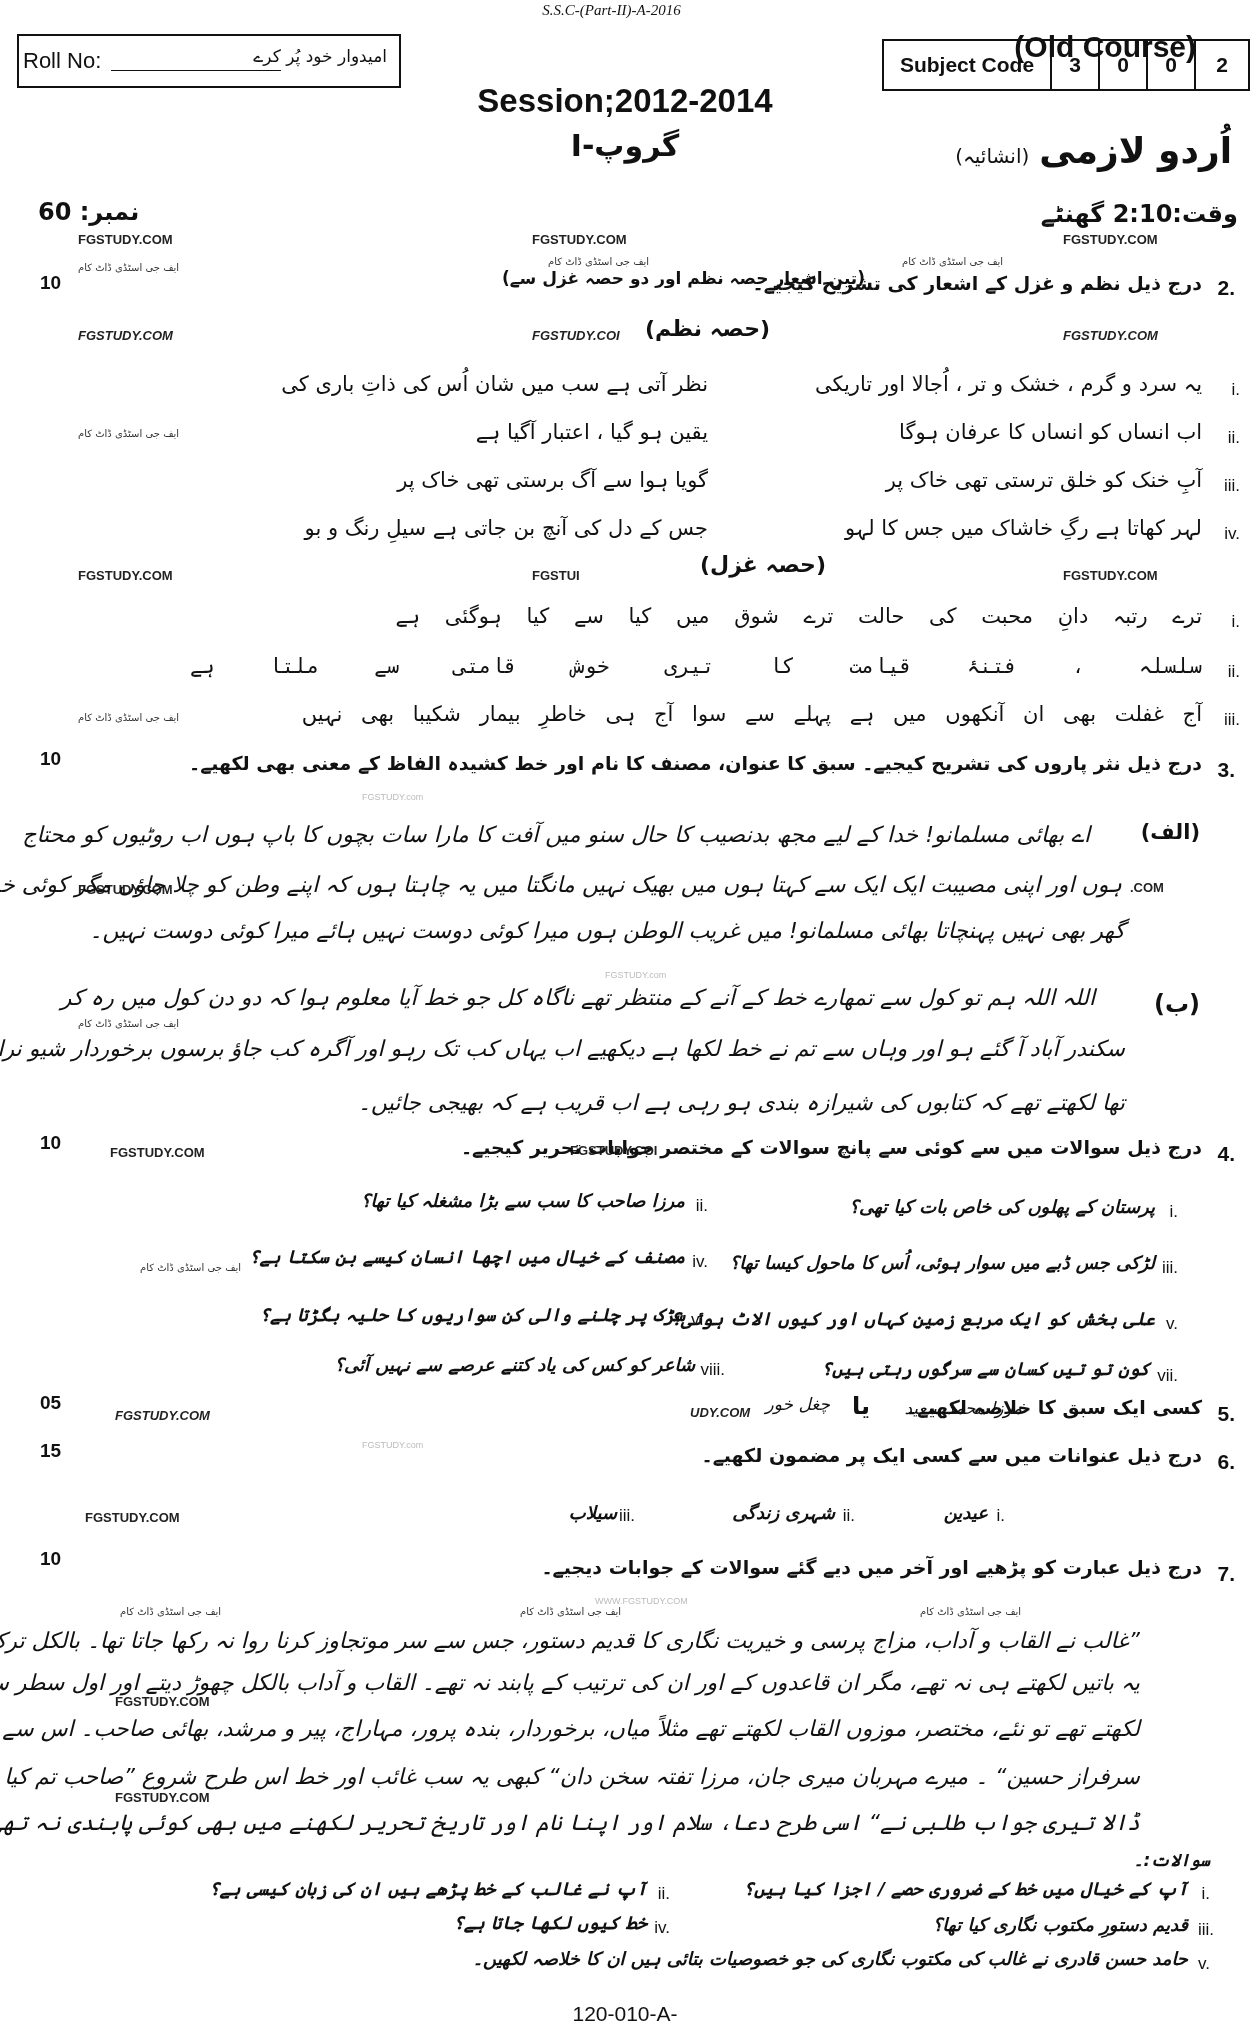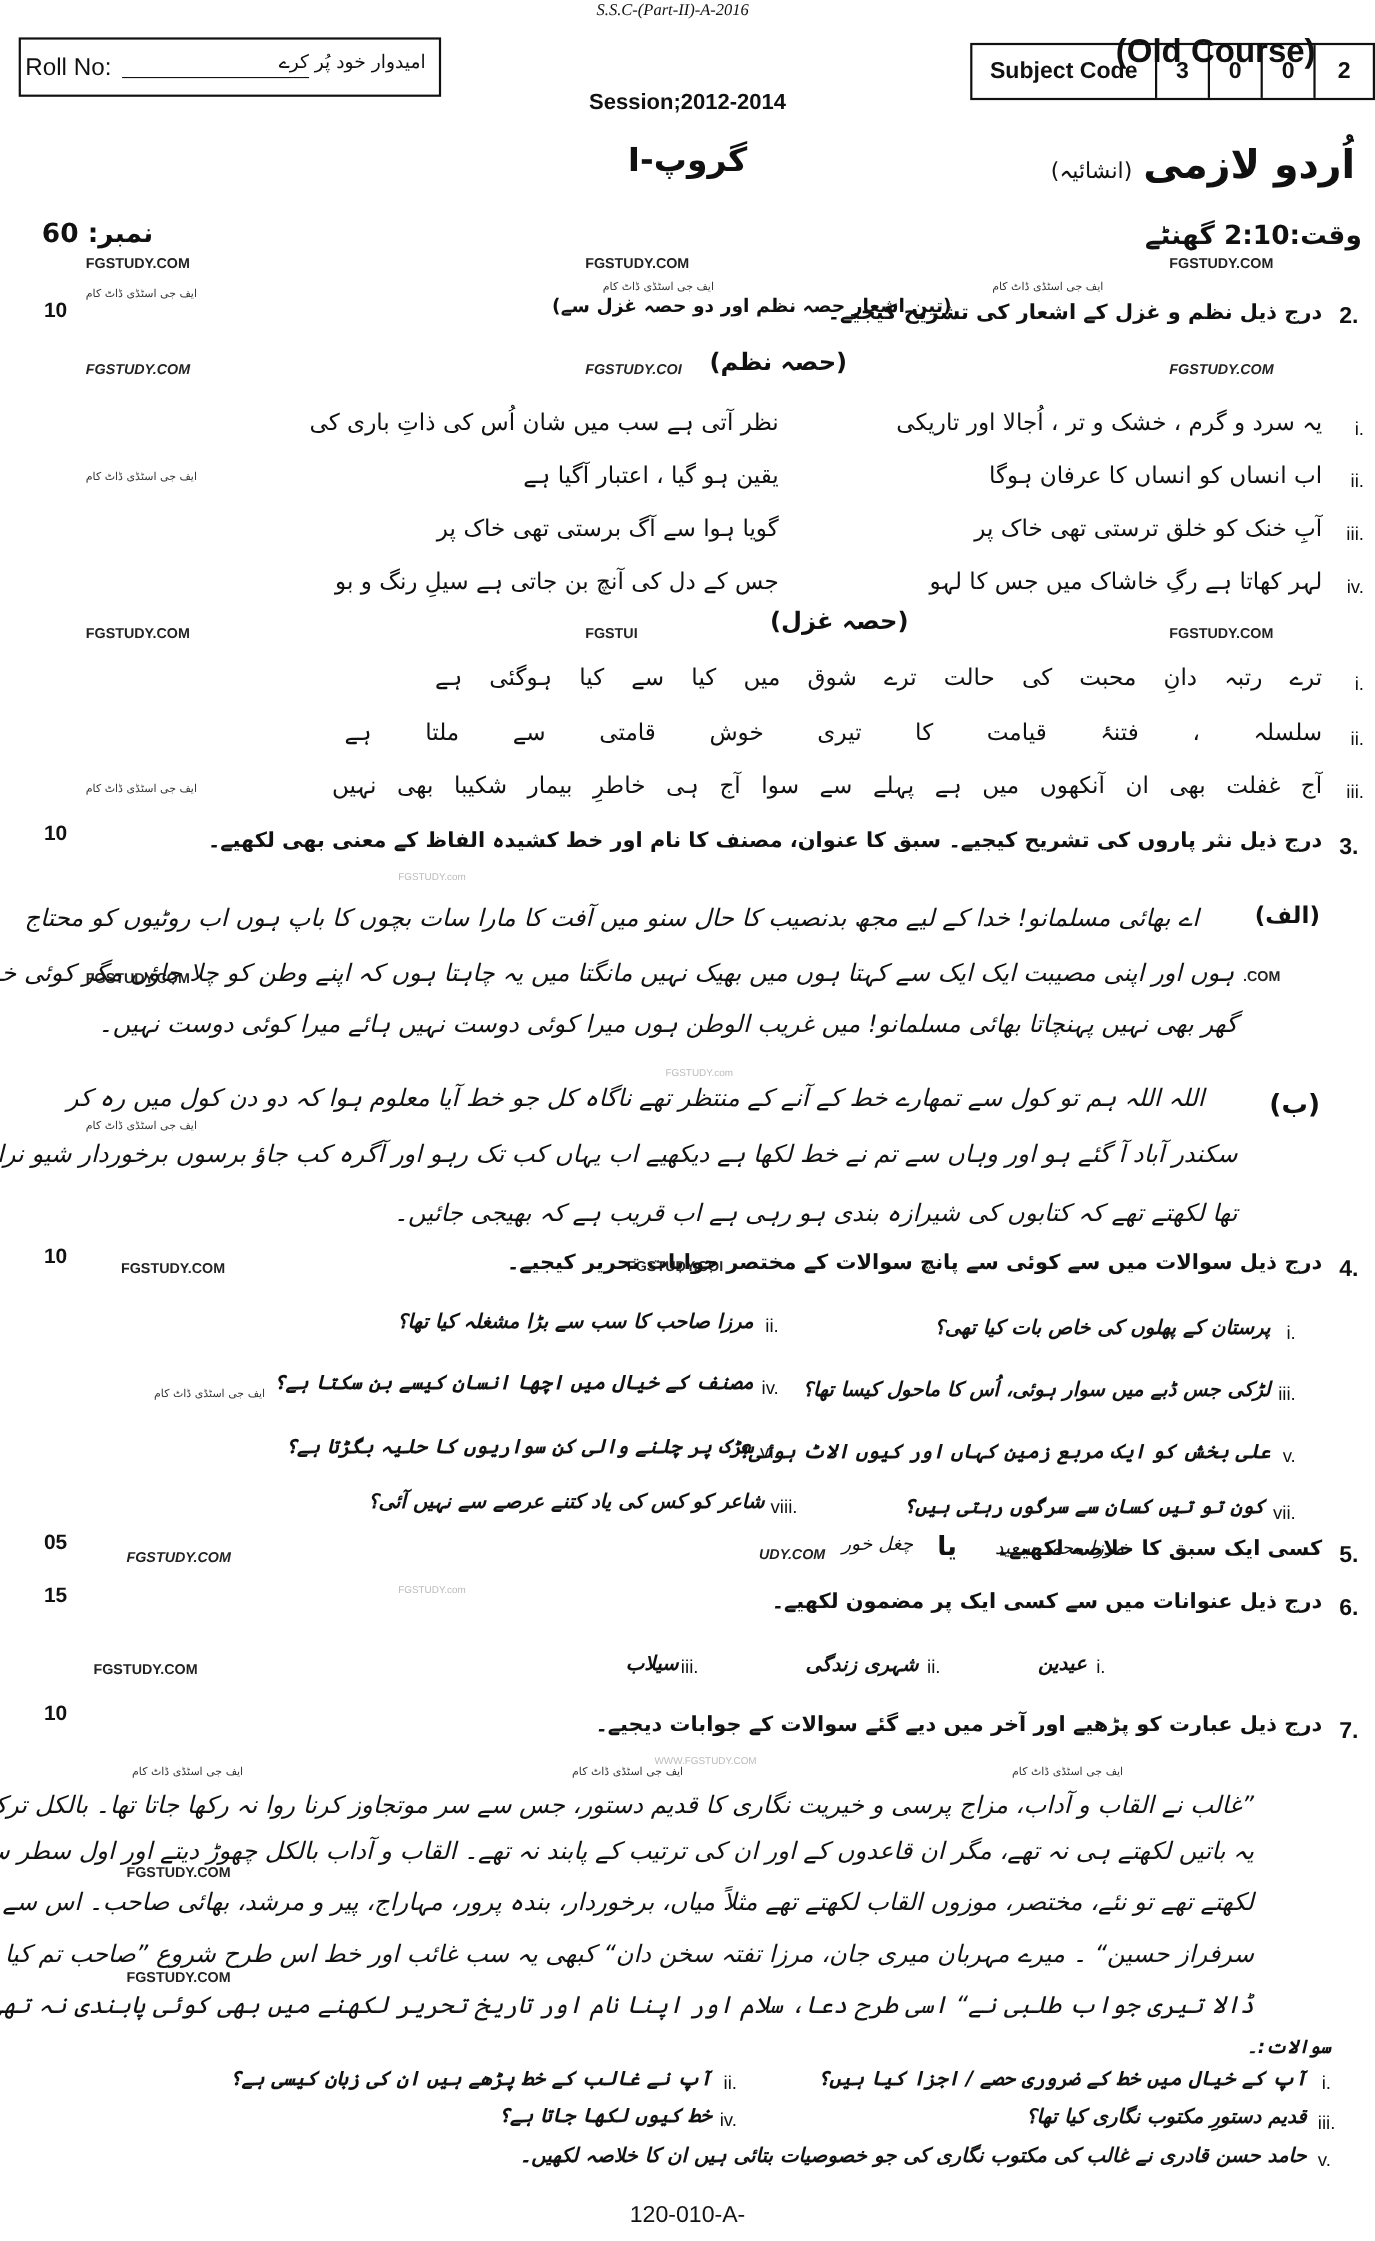--- a/index.html
+++ b/index.html
@@ -23,21 +23,21 @@
   .roll-line { position:absolute; left:92px; top:34px; width:170px; border-bottom:1.5px solid #111; }
   .roll-urdu { position:absolute; right:12px; top:10px; font-size:17px; direction:rtl; }
 
   .code-box { left:882px; top:39px; height:52px; display:flex; border:2px solid #111; box-sizing:border-box; }
   .code-label { width:166px; display:flex; align-items:center; justify-content:center; font-family:"Liberation Sans", sans-serif; font-weight:bold; font-size:21px; border-right:2px solid #111; }
   .code-digit { width:46px; display:flex; align-items:center; justify-content:center; font-family:"Liberation Sans", sans-serif; font-weight:bold; font-size:21px; border-right:2px solid #111; }
   .code-digit:last-child { border-right:none; width:52px; }
 
   .hdr-series { left:0; width:1223px; text-align:center; top:2px; font-family:"Liberation Serif", serif; font-style:italic; font-size:15px; }
   .hdr-course { left:0; width:1196px; text-align:right; top:30px; font-family:"Liberation Sans", sans-serif; font-weight:bold; font-size:30px; }
-  .hdr-session { left:0; width:1250px; text-align:center; top:82px; font-family:"Liberation Sans", sans-serif; font-weight:bold; font-size:20px; }
+  .hdr-session { left:0; width:1250px; text-align:center; top:82px; font-family:"Liberation Sans", sans-serif; font-weight:bold; font-size:33px; }
   .hdr-group { left:0; width:1250px; text-align:center; top:128px; font-size:30px; font-weight:bold; direction:rtl; }
   .subject { right:18px; top:130px; font-size:36px; font-weight:bold; direction:rtl; }
   .subject small { font-size:20px; font-weight:normal; margin-right:10px; }
 </style>
 </head>
 <body>
 
 <div class="abs hdr-series">S.S.C-(Part-II)-A-2016</div>
 <div class="abs hdr-course">(Old Course)</div>
 <div class="abs hdr-session">Session;2012-2014</div>
@@ -99,21 +99,21 @@
 <div class="abs ur verse" style="right:542px; top:516px;">جس کے دل کی آنچ بن جاتی ہے سیلِ رنگ و بو</div>
 
 <div class="abs wm" style="left:78px; top:568px;">FGSTUDY.COM</div>
 <div class="abs wm" style="left:532px; top:568px;">FGSTUI</div>
 <div class="abs ur" style="left:700px; top:552px; font-size:22px; font-weight:bold;">(حصہ غزل)</div>
 <div class="abs wm" style="left:1063px; top:568px;">FGSTUDY.COM</div>
 
 <div class="abs roman" style="right:10px; top:612px;">i.</div>
 <div class="abs ur verse" style="right:48px; top:604px; word-spacing:18px;">ترے رتبہ دانِ محبت کی حالت ترے شوق میں کیا سے کیا ہوگئی ہے</div>
 <div class="abs roman" style="right:10px; top:662px;">ii.</div>
-<div class="abs ur verse" style="right:48px; top:654px; word-spacing:42px;">سلسلہ ، فتنۂ قیامت کا تیری خوش قامتی سے ملتا ہے</div>
+<div class="abs ur verse" style="right:48px; top:654px; word-spacing:42px;font-family:Liberation Mono, monospace;">سلسلہ ، فتنۂ قیامت کا تیری خوش قامتی سے ملتا ہے</div>
 <div class="abs roman" style="right:10px; top:710px;">iii.</div>
 <div class="abs ur verse" style="right:48px; top:702px; word-spacing:12px;">آج غفلت بھی ان آنکھوں میں ہے پہلے سے سوا آج ہی خاطرِ بیمار شکیبا بھی نہیں</div>
 <div class="abs wm-ur" style="left:78px; top:712px;">ایف جی اسٹڈی ڈاٹ کام</div>
 
 <div class="abs marks" style="left:40px; top:748px;">10</div>
 <div class="abs qnum" style="right:15px; top:758px;">3.</div>
 <div class="abs ur qtext" style="right:48px; top:752px;">درج ذیل نثر پاروں کی تشریح کیجیے۔ سبق کا عنوان، مصنف کا نام اور خط کشیدہ الفاظ کے معنی بھی لکھیے۔</div>
 <div class="abs wm-faint" style="left:362px; top:792px;">FGSTUDY.com</div>
 
 <div class="abs ur" style="right:50px; top:820px; font-size:21px; font-weight:bold;">(الف)</div>

